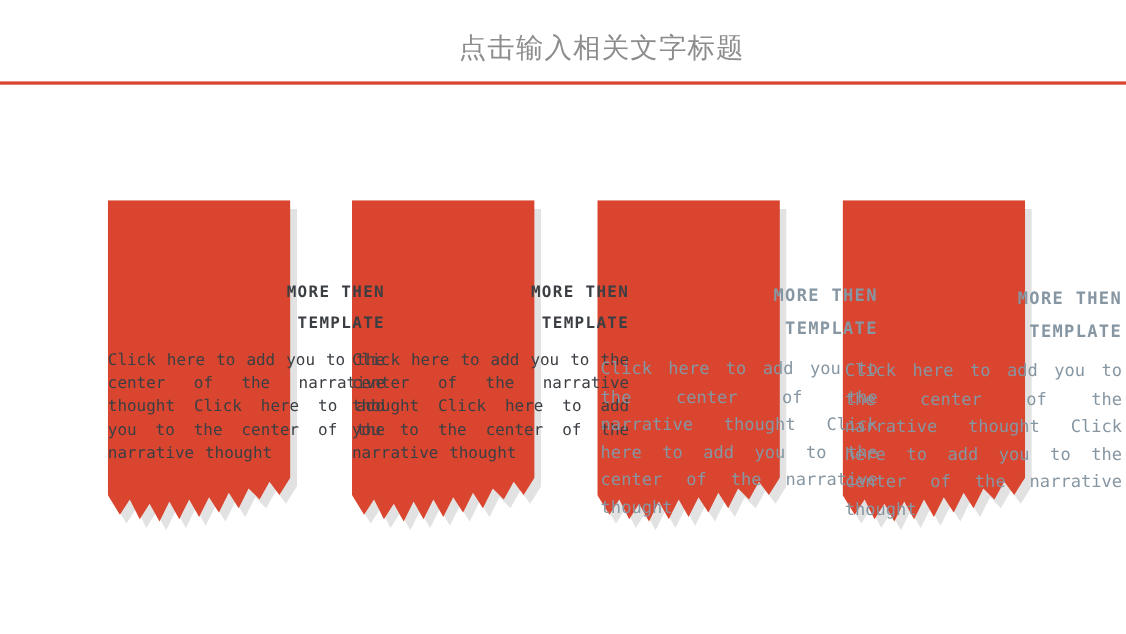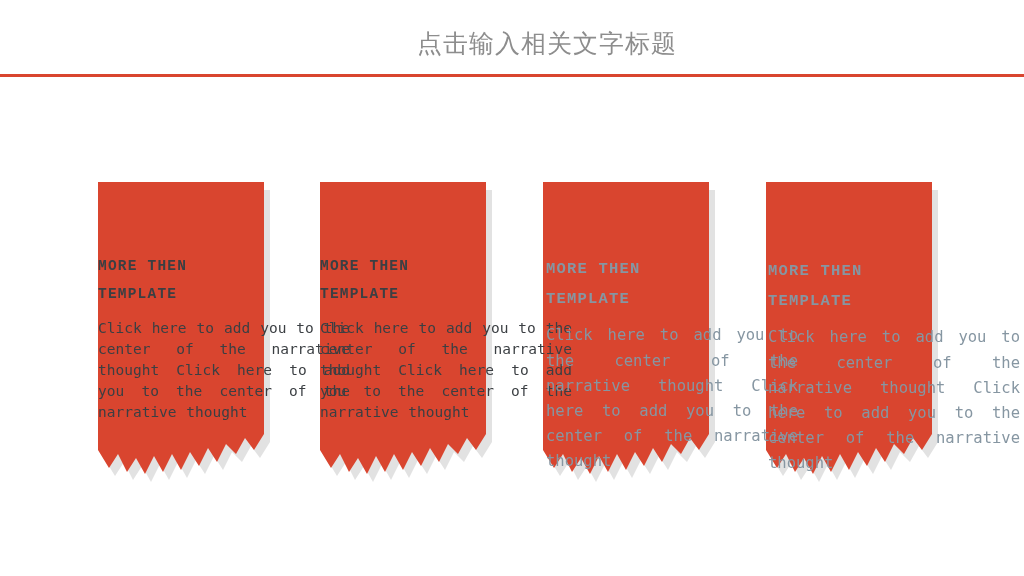--- a/index.html
+++ b/index.html
@@ -83,27 +83,26 @@
     display: block;
   }
 
   
   .block {
     position: absolute;
     width: 252px;
     font-family: "DejaVu Sans Mono", "Liberation Mono", monospace;
   }
   .block-title {
-    text-align: left;
+    text-align: right;
     font-size: 14.5px;
     line-height: 1.95;
     letter-spacing: 1.2px;
     font-weight: 700;
     white-space: pre-line;
-    font-family: Liberation Mono, monospace;
   }
   .block-body {
     margin-top: 9px;
     font-size: 14.5px;
     line-height: 1.45;
     text-align: justify;
     text-align-last: left;
     word-spacing: 1px;
   }
 

